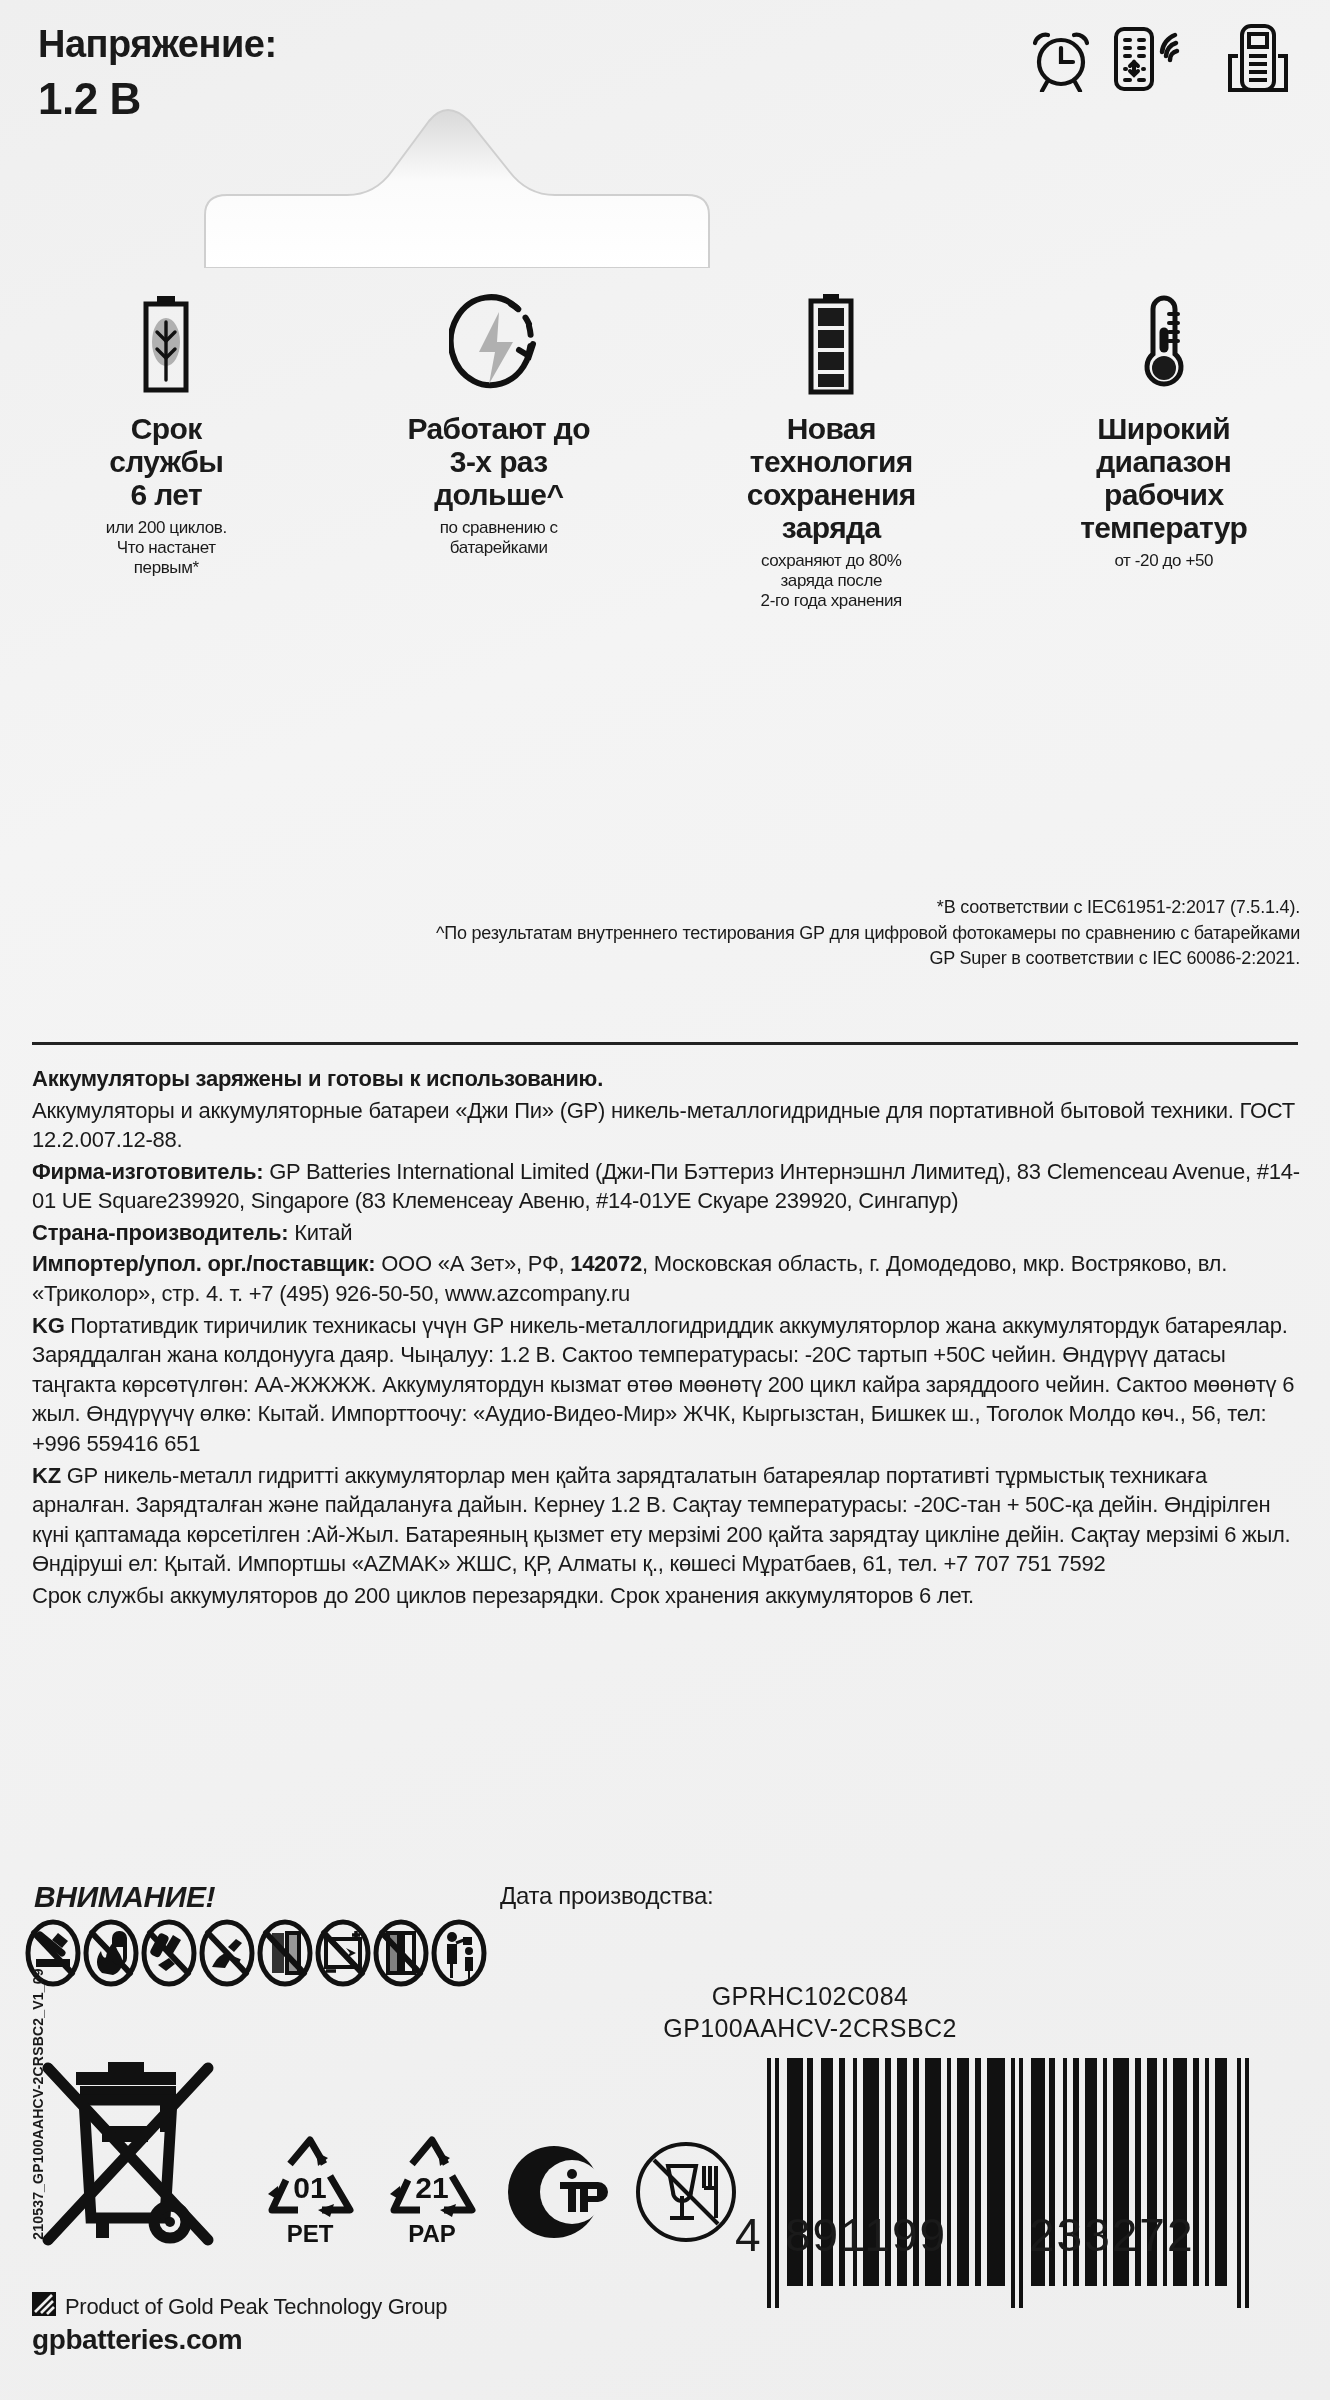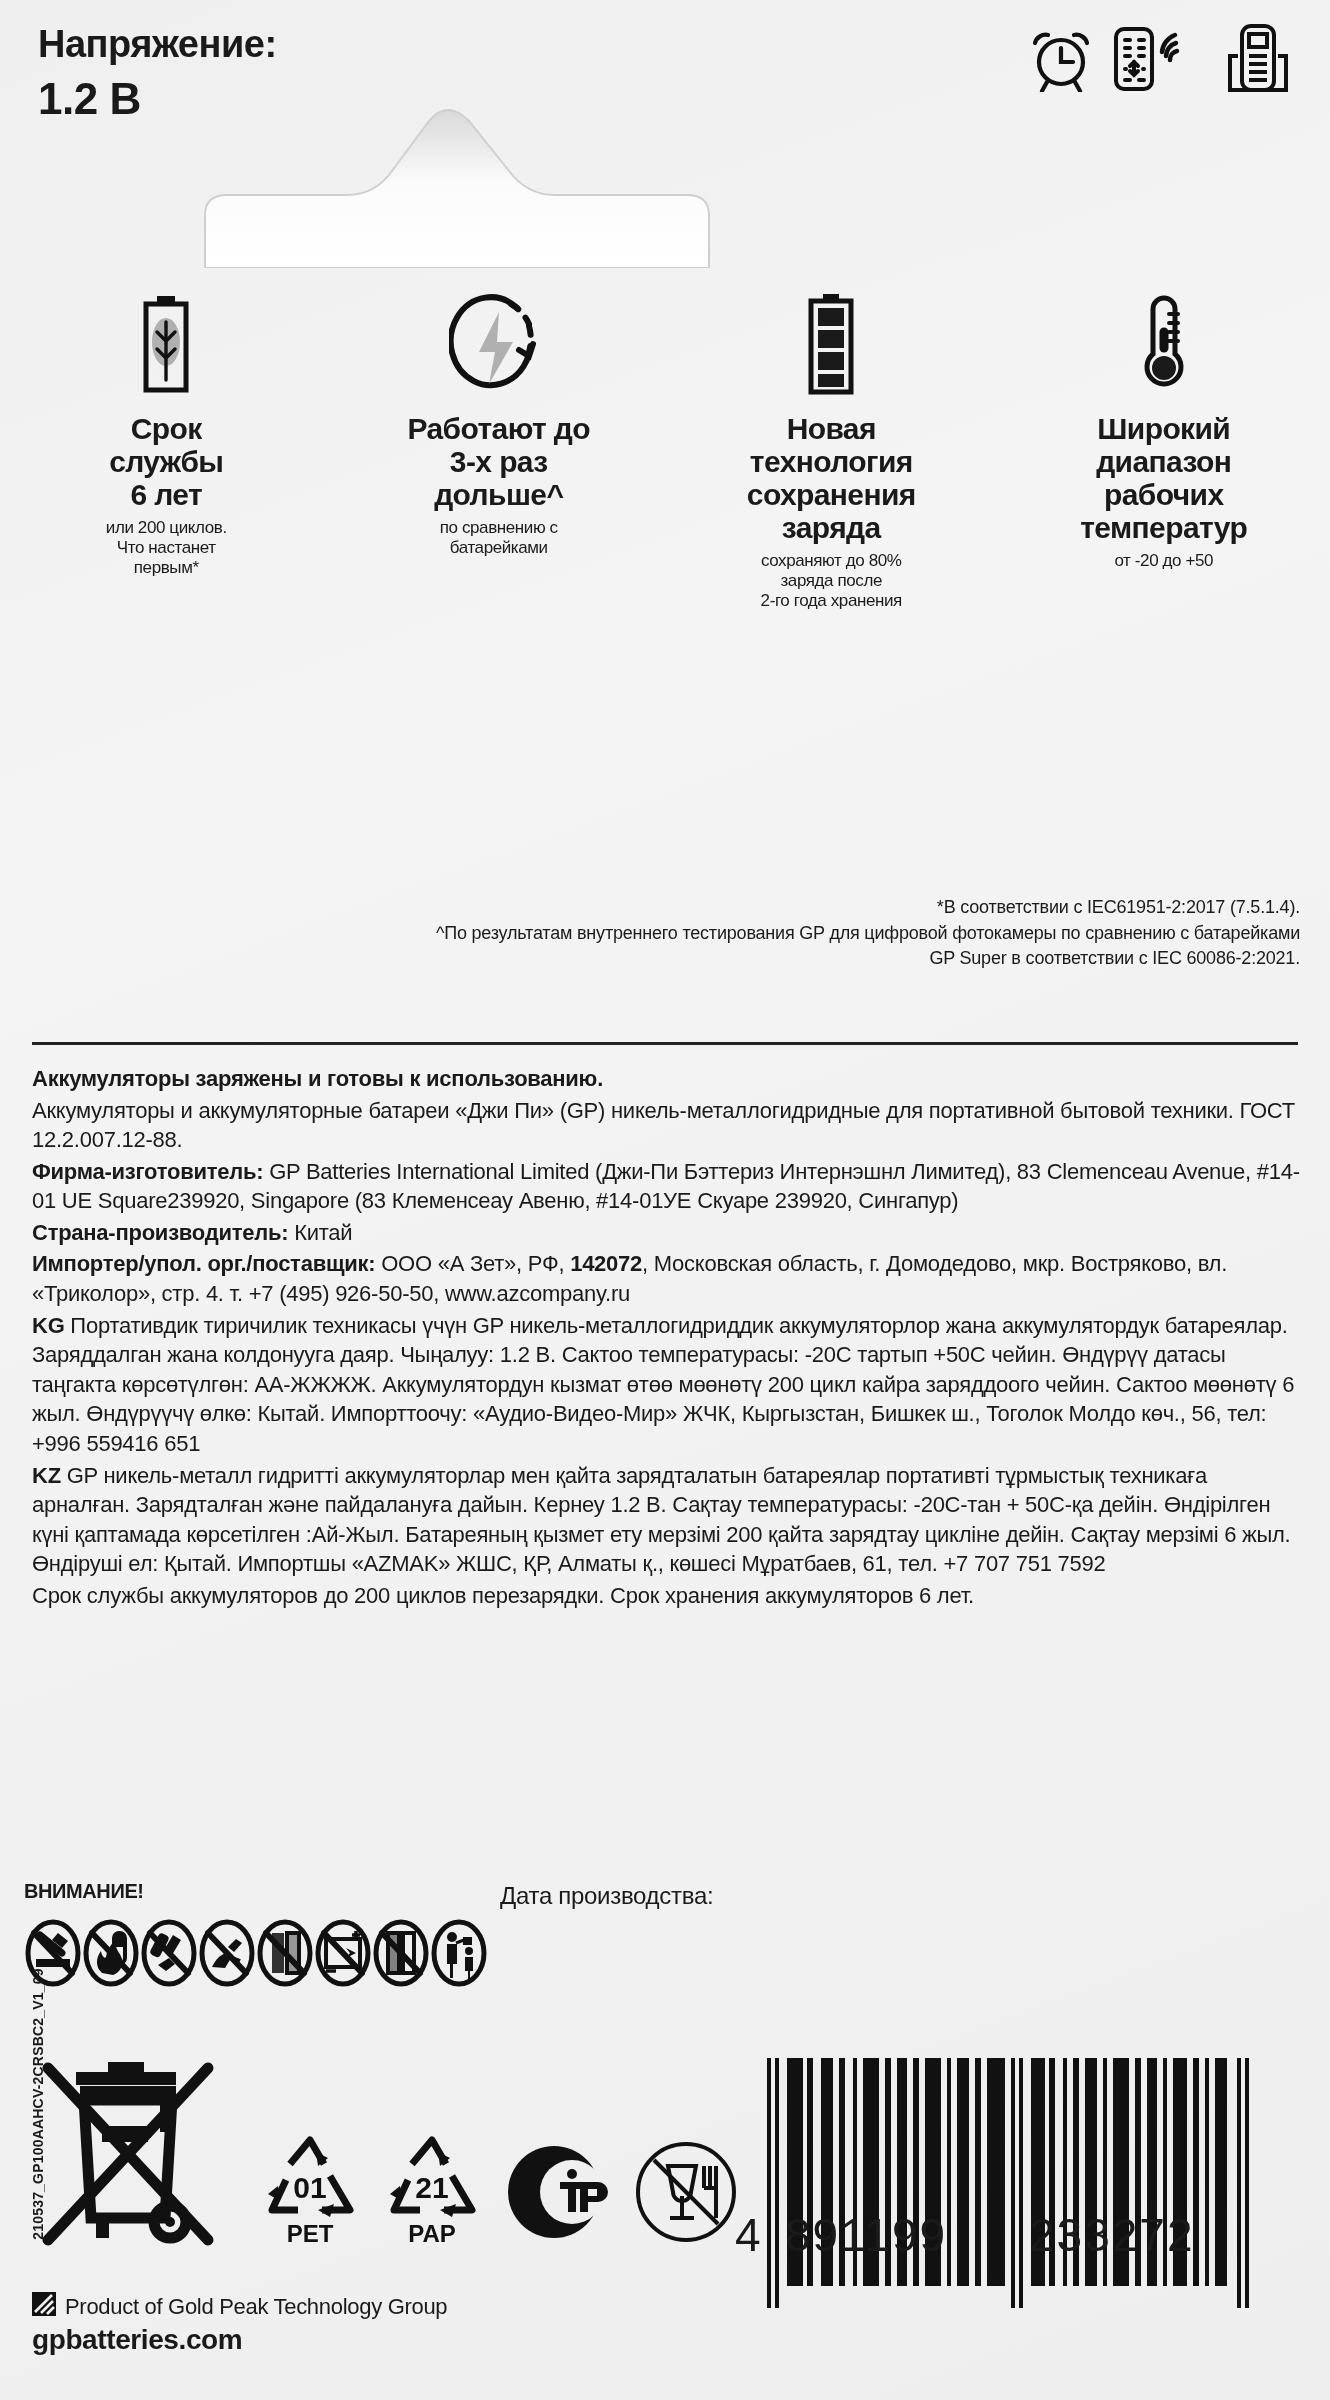--- a/index.html
+++ b/index.html
@@ -46,21 +46,21 @@
   
   .rule { position:absolute; left:32px; top:1042px; width:1266px; height:3px; background:#222; }
 
   
   .bodytext { position:absolute; left:32px; top:1062px; width:1272px; font-size:22px; line-height:1.345; letter-spacing:-0.25px; }
   .bodytext p { margin-bottom:2px; }
   .bodytext b { font-weight:700; }
   .bodytext .blk { margin-top:2px; }
 
   
-  .warnhead { position:absolute; left:24px; top:1880px; font-size:20px; font-weight:700; letter-spacing:-0.4px;}
+  .warnhead { position:absolute; left:34px; top:1880px; font-size:30px; font-weight:700; letter-spacing:-0.4px;font-style:italic;}
   .prohib { position:absolute; left:24px; top:1917px; display:flex; gap:0px; }
   .prohib svg { display:block; }
 
   .datehead { position:absolute; left:500px; top:1882px; font-size:24px; letter-spacing:-0.3px; }
   .codes { position:absolute; left:560px; top:1980px; width:500px; text-align:center; font-size:25px; line-height:1.28; letter-spacing:0.4px;}
 
   
   .sidecode {
     position:absolute; left:-112px; top:2096px; width:300px;
     transform:rotate(-90deg); transform-origin:center;
@@ -328,20 +328,24 @@
       <path d="M17 27h10v20h-4v14h-3V47h-3z" fill="#111"></path>
       <circle cx="39" cy="34" r="4" fill="#111"></circle>
       <path d="M35 40h8v14h-3v8h-2v-8h-3z" fill="#111"></path>
       <rect x="33" y="20" width="9" height="8" fill="#111"></rect>
       <path d="M26 26l8-3" stroke="#111" stroke-width="3"></path>
     </svg>
       </span>
   </div>
 
   <div class="datehead">Дата производства:</div>
+  <div class="codes">
+    <div>GPRHC102C084</div>
+    <div>GP100AAHCV-2CRSBC2</div>
+  </div>
 
   <div class="sidecode">210537_GP100AAHCV-2CRSBC2_V1_09</div>
 
   <div class="recycle">
     <span style="margin-right:24px;">
       <svg width="200" height="205" viewBox="0 0 200 205">
         <g fill="#111">
           <rect x="46" y="22" width="100" height="13"></rect>
           <rect x="78" y="12" width="36" height="11"></rect>
           <path d="M50 36h96v14H50z"></path>

